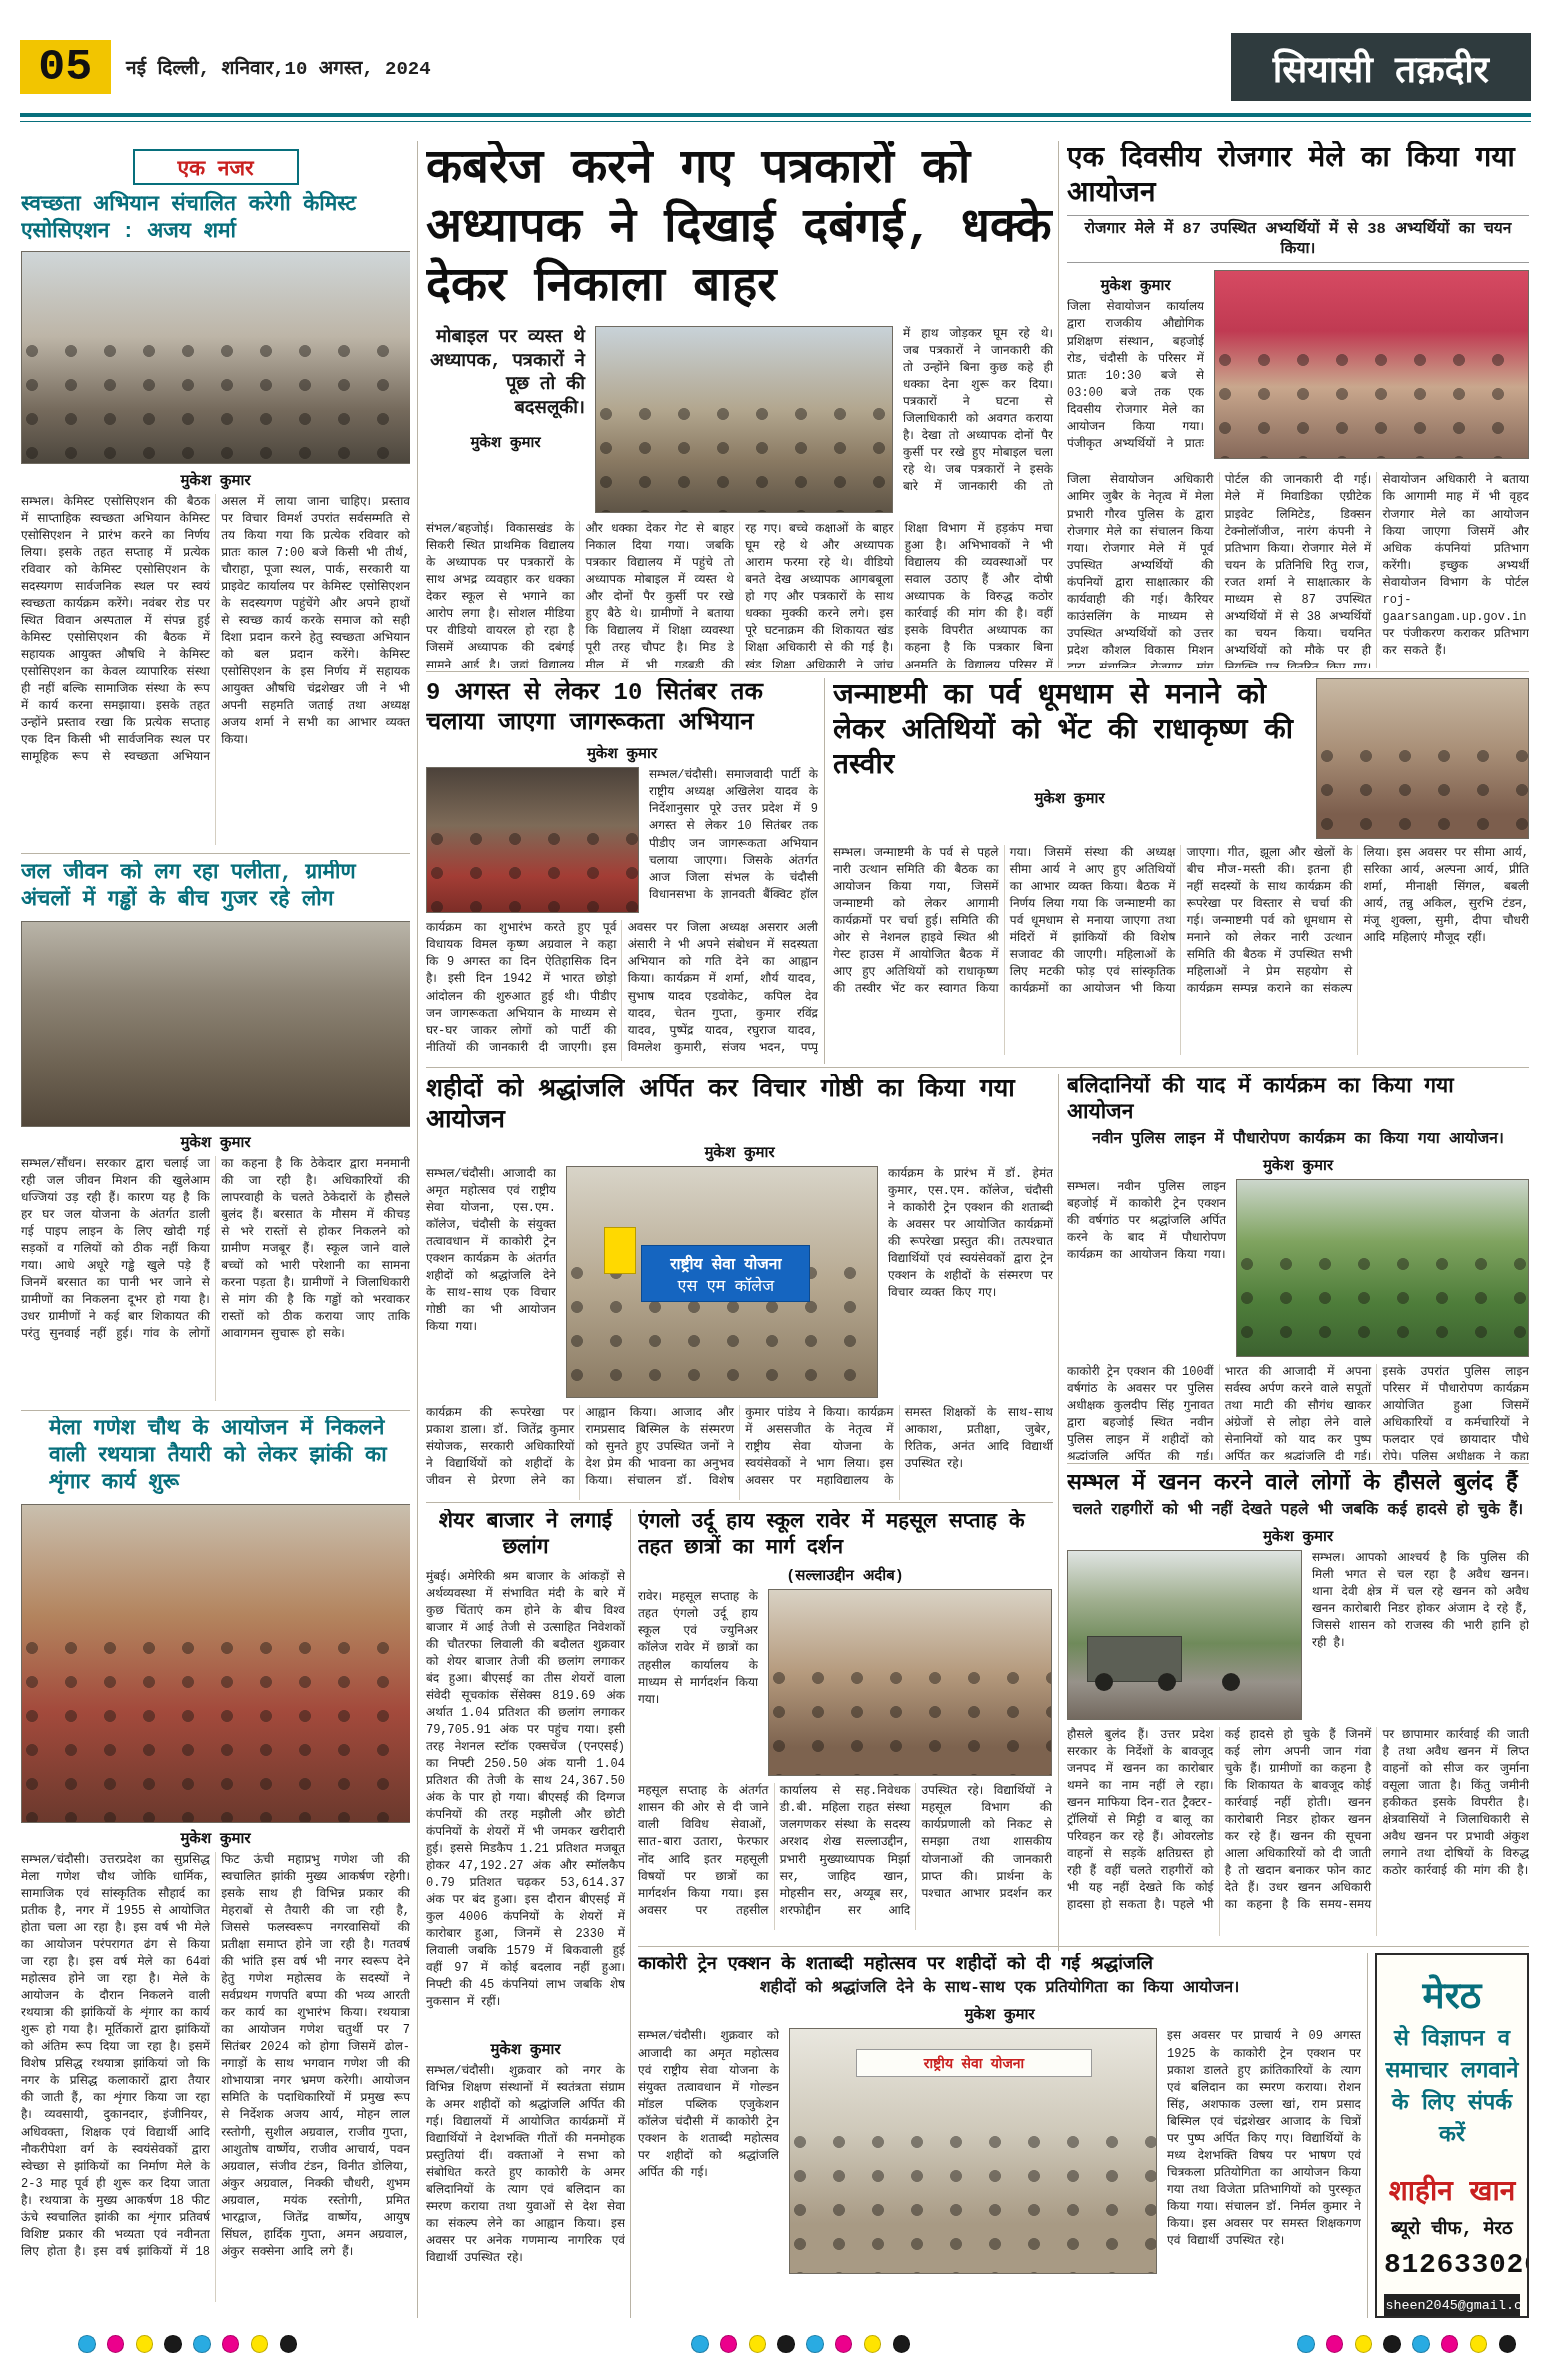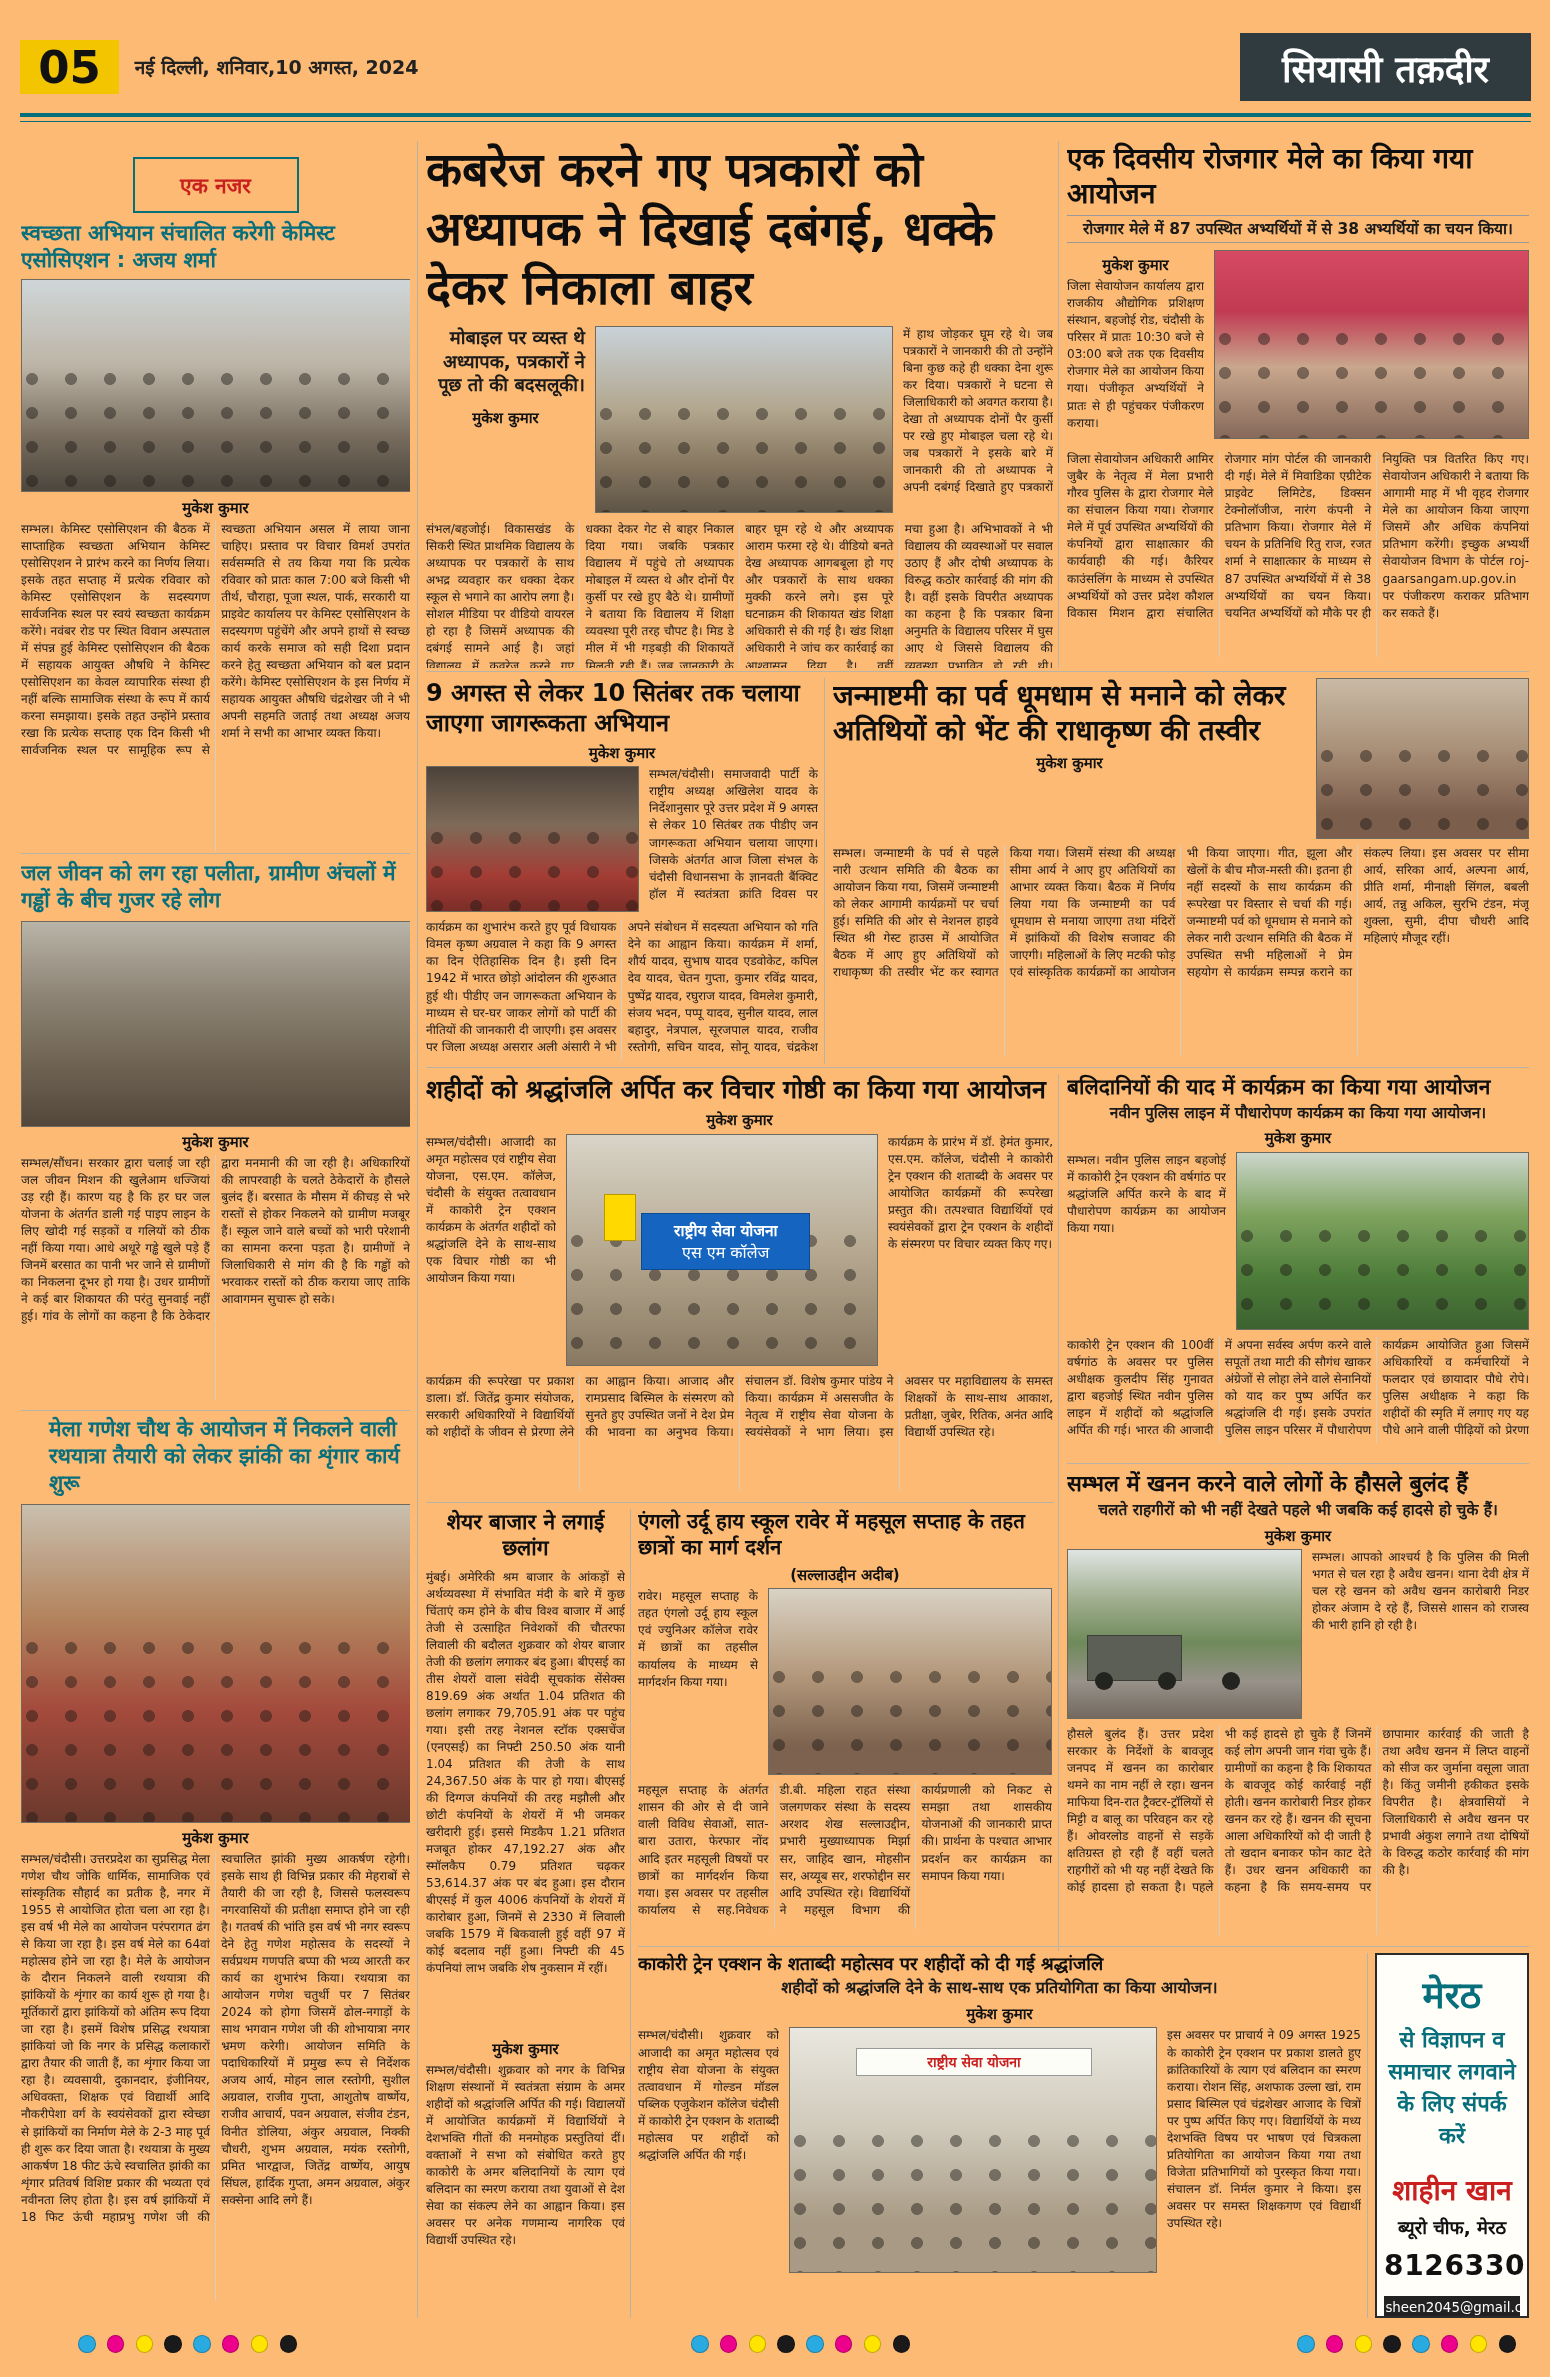--- a/index.html
+++ b/index.html
@@ -1,33 +1,33 @@
 <!DOCTYPE html>
 <html style="font-size:11.3px"><head>
 <meta charset="utf-8">
 <style>
   html,body{margin:0;padding:0;}
   body{width:1550px;height:2377px;background:#e8e5dc;font-family:"DejaVu Sans",sans-serif;}
-  .sheet{position:relative;width:1550px;height:2377px;background:#fdba74;overflow:hidden;}
+  .sheet{position:relative;width:1550px;height:2377px;background:#ffffff;overflow:hidden;font-family:Liberation Mono, monospace;}
 
   
   .hdr{position:absolute;left:20px;top:21px;width:1511px;height:92px;border-bottom:4.2px solid #076f7c;}
   .hdr-inner{display:flex;align-items:center;justify-content:space-between;height:100%;}
   .pageno{background:#f2c500;color:#111;font-weight:bold;font-size:45px;padding:4.2px 18.3px;line-height:1;}
   .dateline{font-size:19px;color:#222;margin-left:15.5px;font-weight:bold;}
   .section-title{color:#076f7c;font-size:32px;font-weight:bold;display:flex;align-items:center;gap:12.7px;}
   .cmy{display:inline-flex;gap:2.8px;}
   .cmy i{width:10px;height:10px;display:inline-block;}
   .masthead{background:#2f3b3e;color:#fff;font-weight:bold;font-size:37px;padding:8.5px 42px;}
   .hdr-sub{position:absolute;left:20px;top:121px;width:1511px;border-top:1.4px solid #076f7c;}
 
   
   .art{position:absolute;overflow:hidden;}
-  .kicker{width:162px;margin:16px auto 7px auto;border:2.1px solid #076f7c;color:#c9201f;
-          font-weight:bold;font-size:21px;text-align:center;padding:12px 0;}
+  .kicker{width:162px;margin:8px auto 7px auto;border:2.1px solid #076f7c;color:#c9201f;
+          font-weight:bold;font-size:21px;text-align:center;padding:2px 0;}
   .h-teal{color:#076f7c;font-weight:bold;line-height:1.28;}
   .h-blk{color:#0e0e0e;font-weight:bold;line-height:1.25;}
   .subhead{color:#1b1b1b;font-weight:bold;text-align:center;line-height:1.3;}
   .byline{text-align:center;font-weight:bold;font-size:15px;color:#111;margin:4.2px 0;}
   .body-txt{font-size:12px;line-height:1.42;text-align:justify;color:#1d1d1d;overflow:hidden;
             column-gap:11.3px;column-rule:0.7px solid #d4cec1;}
   .row{display:flex;gap:10px;}
 
   
   .photo{position:relative;border:0.7px solid #6f6a60;overflow:hidden;}

